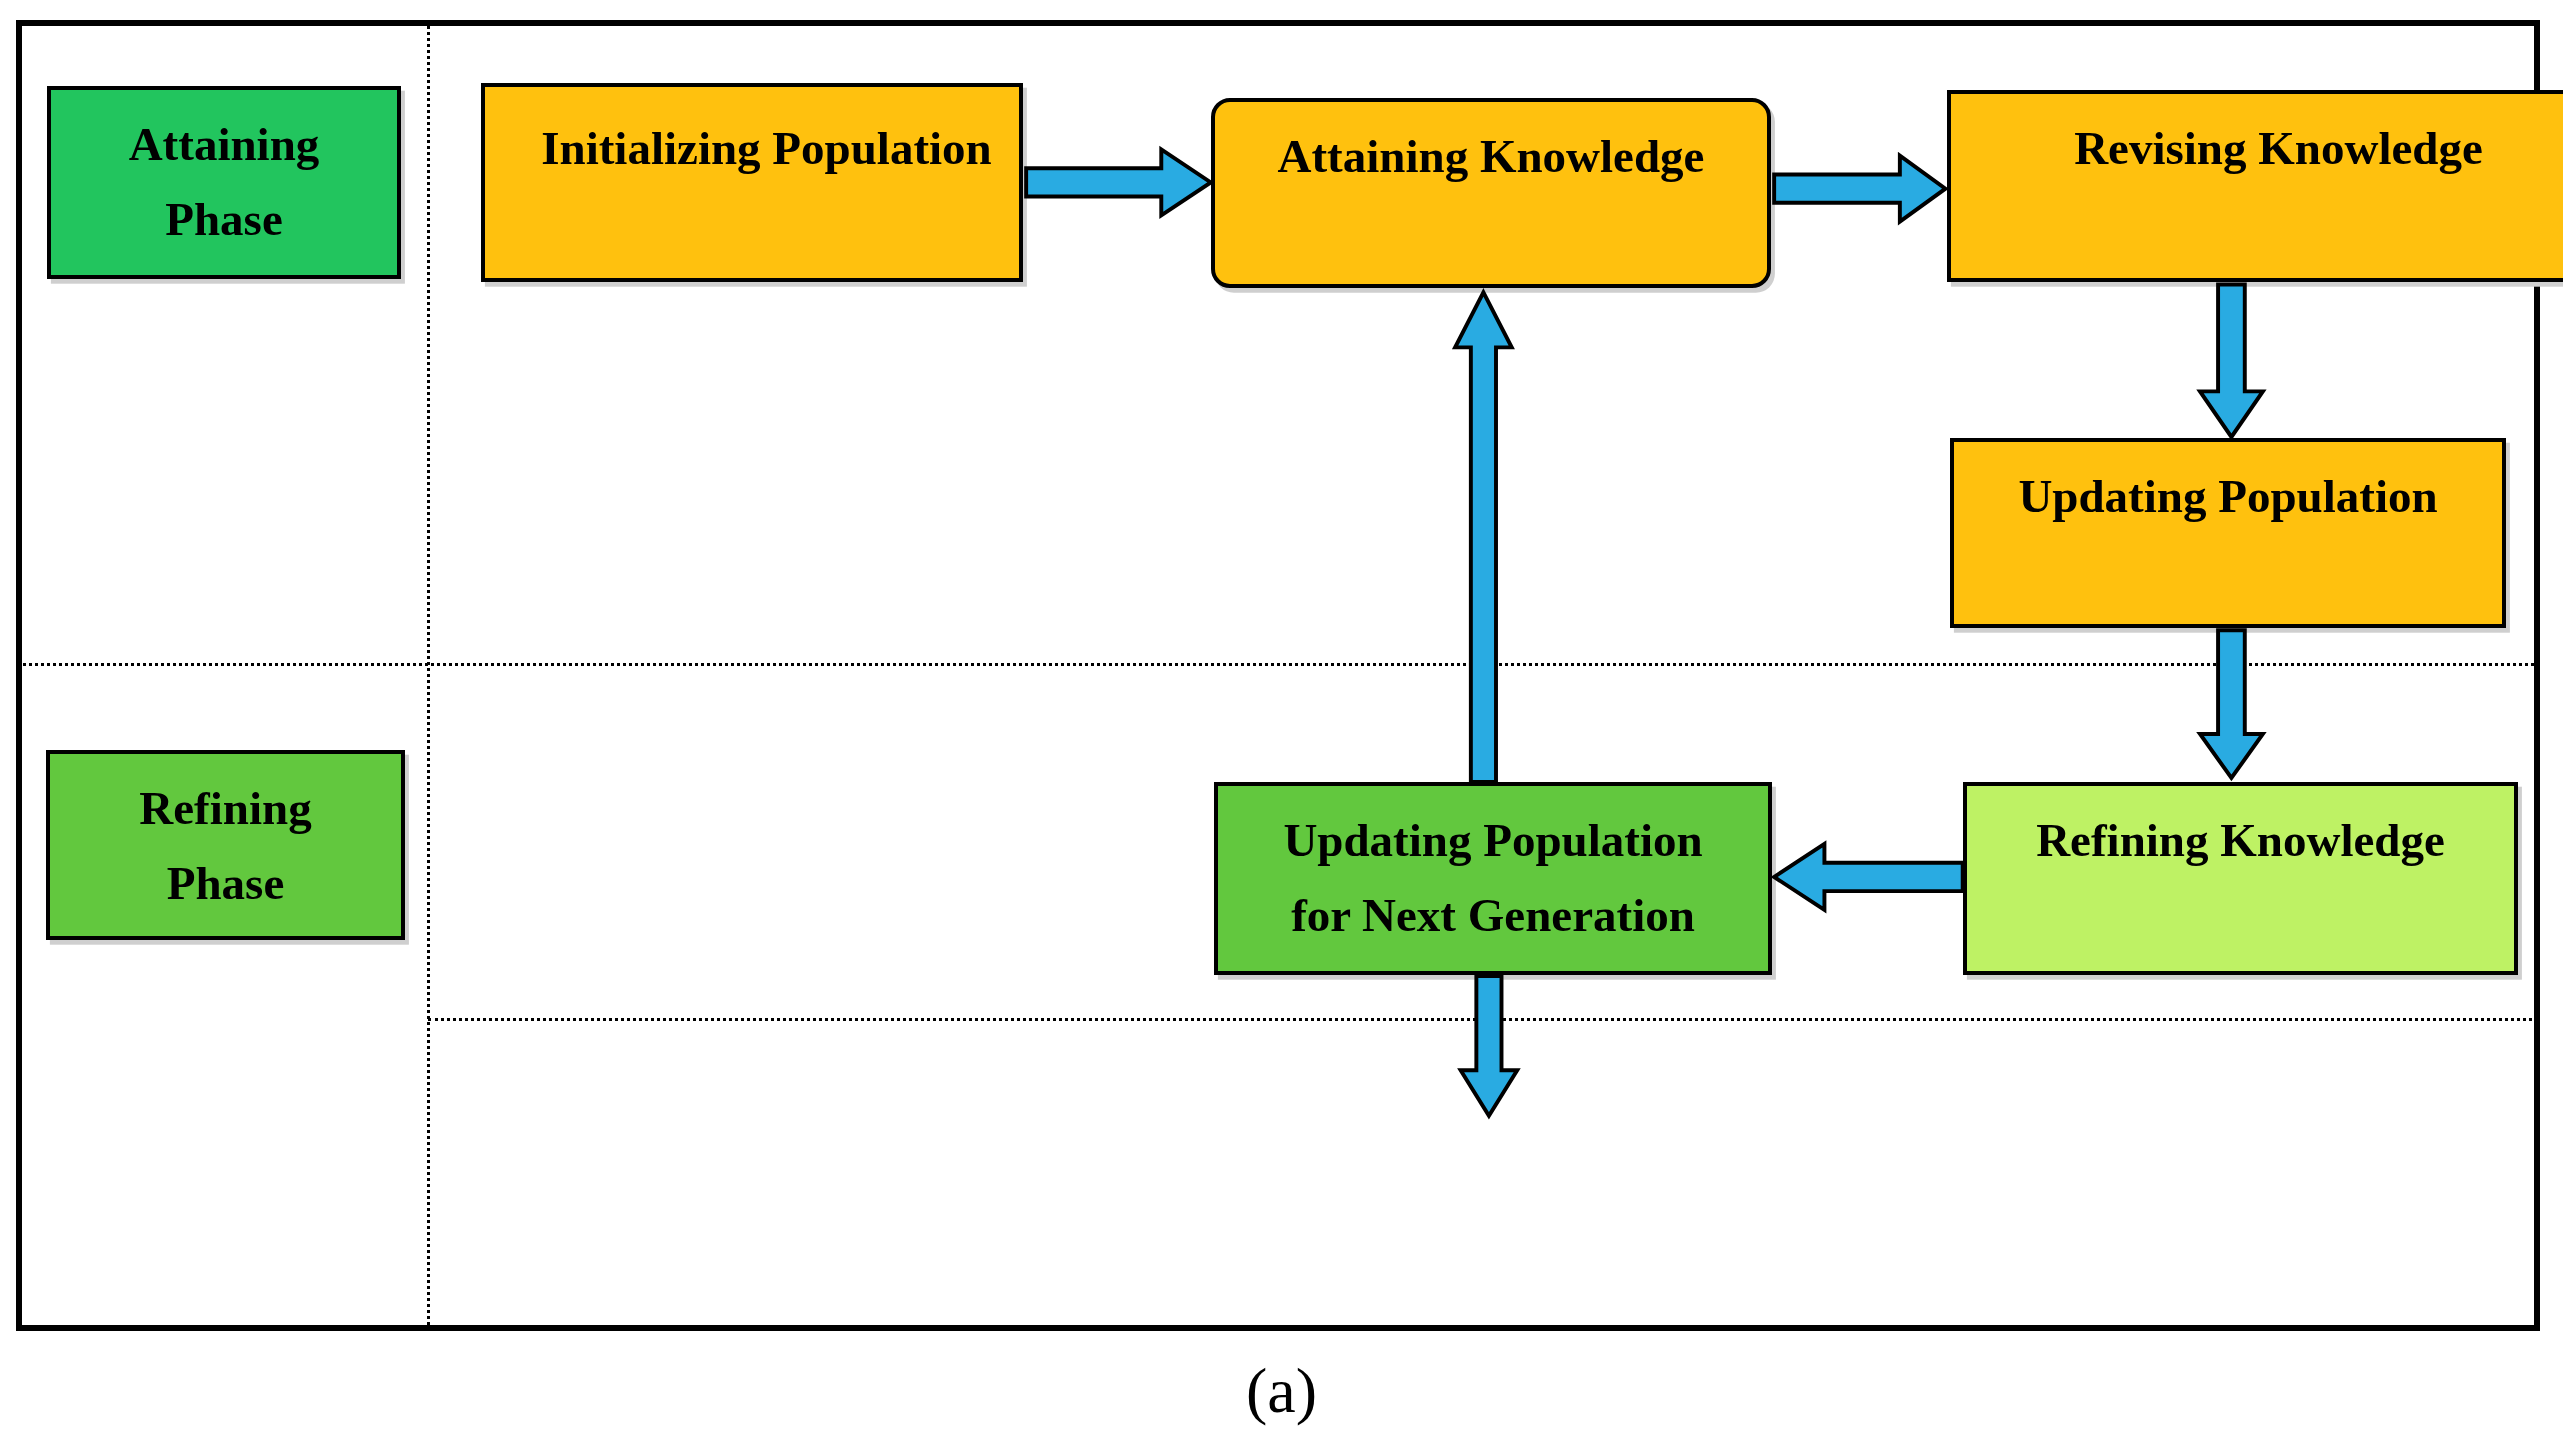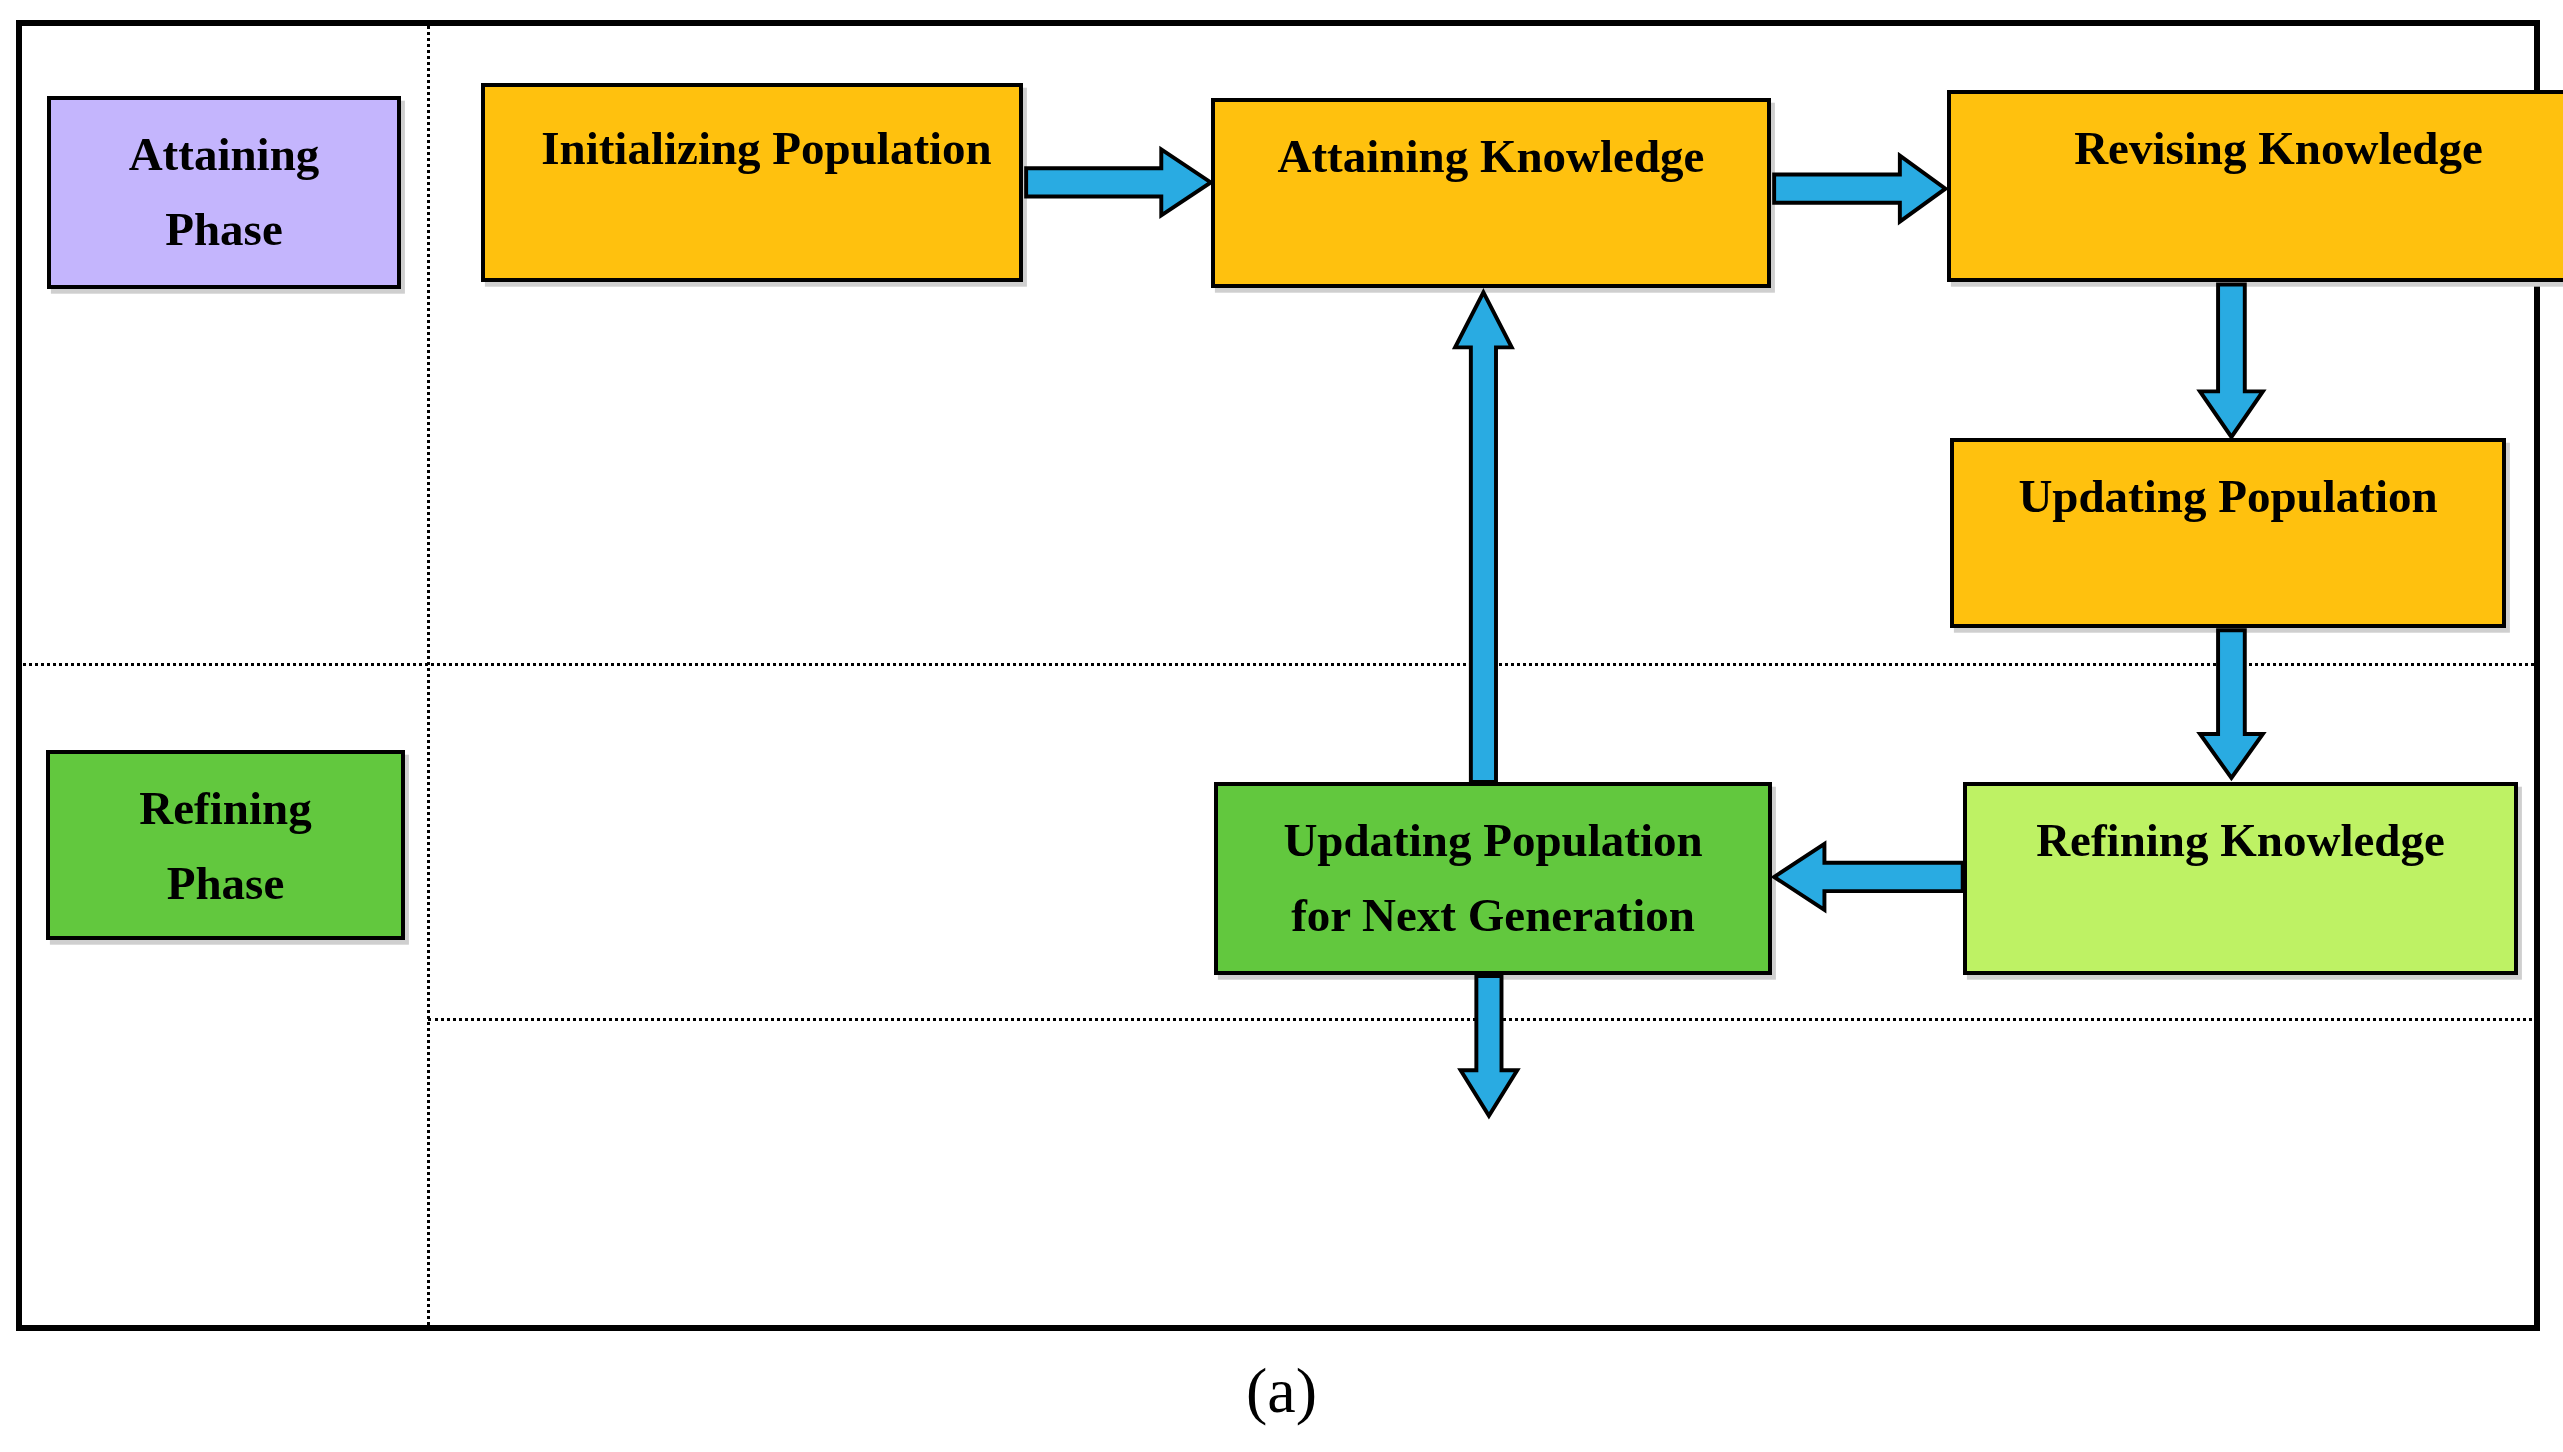--- a/index.html
+++ b/index.html
@@ -45,33 +45,33 @@
 </head>
 <body>
 
 <div id="canvas">
 
   <div class="frame"></div>
   <div class="vline"></div>
   <div class="hline hline1"></div>
   <div class="hline hline2"></div>
 
-  <div class="node" id="attaining-phase" style="background-color: #c4b5fd; margin-top: 10px;">
+  <div class="node" id="attaining-phase" style="background-color: #22c55e;">
     <span class="line">Attaining</span>
     <span class="line">Phase</span>
   </div>
   <div class="node" id="refining-phase" style="background-color: rgb(98, 200, 62);">
     <span class="line">Refining</span>
     <span class="line">Phase</span>
   </div>
 
   <div class="node" id="initializing-population" style="background-color: rgb(255, 193, 14);">
     <span class="line">Initializing Population</span>
   </div>
-  <div class="node" id="attaining-knowledge" style="background-color: rgb(255, 193, 14);">
+  <div class="node" id="attaining-knowledge" style="background-color: rgb(255, 193, 14); border-radius: 19px;">
     <span class="line">Attaining Knowledge</span>
   </div>
   <div class="node" id="revising-knowledge" style="background-color: rgb(255, 193, 14);">
     <span class="line">Revising Knowledge</span>
   </div>
   <div class="node" id="updating-population-next-phase" style="background-color: rgb(255, 193, 14);">
     <span class="line">Updating Population</span>
   </div>
 
   <div class="node" id="updating-population-next-generation" style="background-color: rgb(98, 200, 62);">

